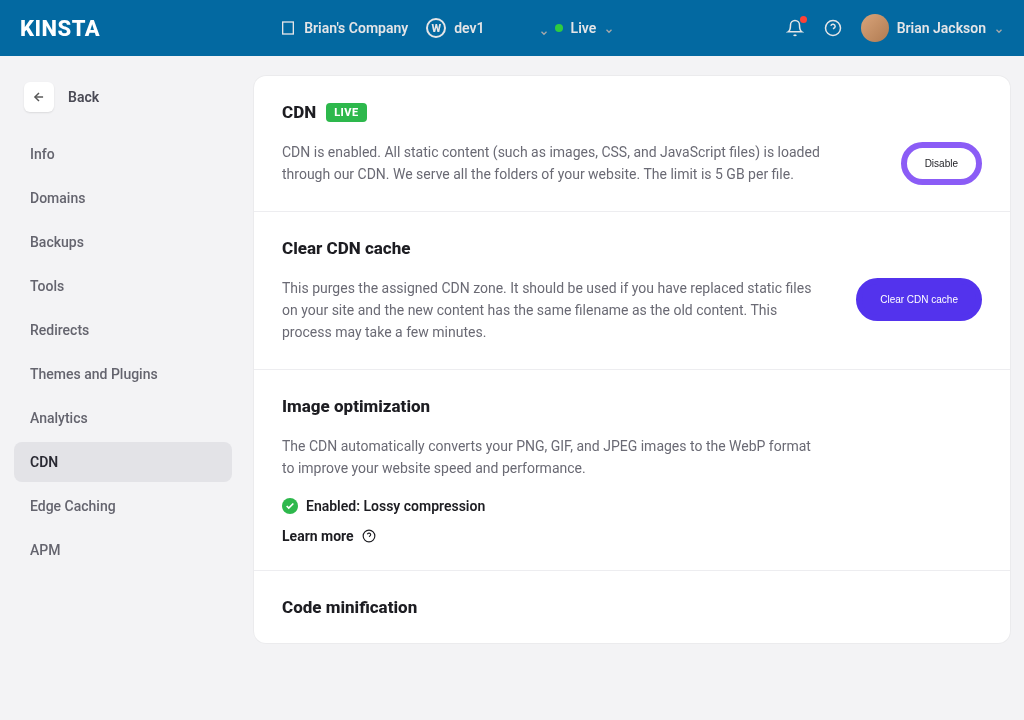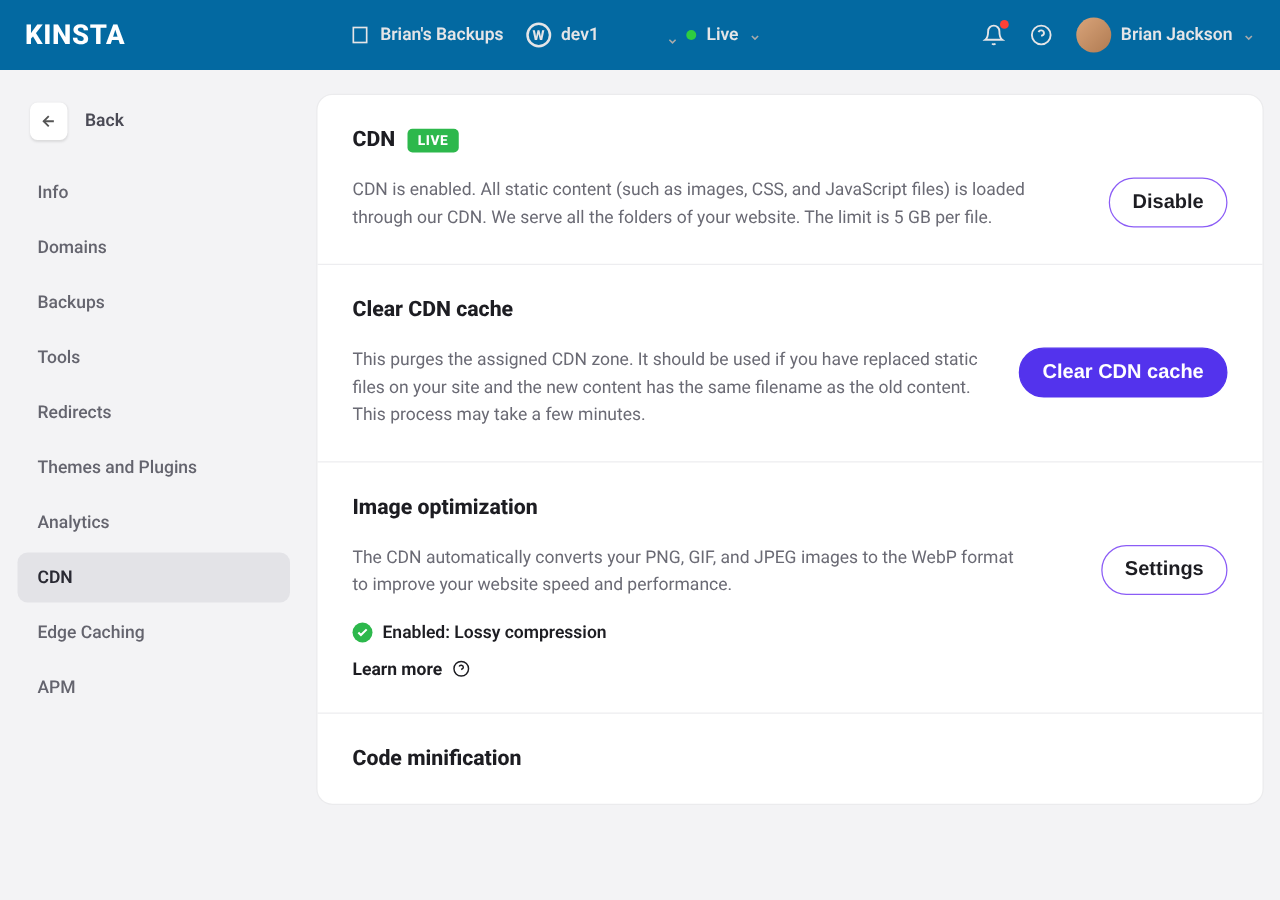--- a/index.html
+++ b/index.html
@@ -35,22 +35,22 @@
   .section:last-child { border-bottom: none; }
   .section-head { display: flex; justify-content: space-between; align-items: flex-start; gap: 24px; }
   .section-title-row { display: flex; align-items: center; gap: 10px; margin-bottom: 20px; }
   .section-title { font-size: 17px; font-weight: 800; color: #1d1d22; }
   .badge-live { background: #2db84c; color: #fff; font-size: 11px; font-weight: 800; padding: 3px 8px; border-radius: 4px; letter-spacing: 0.5px; }
   .section-desc { color: #6a6a74; font-size: 14px; line-height: 1.55; max-width: 540px; }
   .status-row { display: flex; align-items: center; gap: 8px; margin-top: 18px; font-size: 14px; color: #1d1d22; font-weight: 700; }
   .status-row.sub { font-weight: 600; }
   .check-circle { width: 16px; height: 16px; border-radius: 50%; background: #2db84c; display:flex; align-items:center; justify-content:center; }
   .check-circle svg { stroke: #fff; }
-  .learn-more { display: flex; gap: 8px; margin-top: 14px; font-size: 14px; font-weight: 700; color: #1d1d22; cursor: pointer; }
-  .btn { border: 1px solid #8b5cf6; background: #fff; color: #1d1d22; font-weight: 700; font-size: 16px; padding: 10px 18px; border-radius: 22px; cursor: pointer; white-space: nowrap; }
+  .learn-more { display: flex; align-items: center; gap: 8px; margin-top: 14px; font-size: 14px; font-weight: 700; color: #1d1d22; cursor: pointer; }
+  .btn { border: 6px solid #8b5cf6; background: #fff; color: #1d1d22; font-weight: 400; font-size: 10px; padding: 10px 18px; border-radius: 22px; cursor: pointer; white-space: nowrap; }
   .btn-primary { background: #5333ed; border-color: #5333ed; color: #fff; }
 
   .co-icon { display:inline-flex; align-items:center; }
   .wp-circle { width:20px; height:20px; border:2px solid #e5e5e7; border-radius:50%; display:flex; align-items:center; justify-content:center; font-size:11px; font-weight:800; color:#e5e5e7;}
 </style>
 </head>
 <body>
 
 <div class="header">
   <div class="logo">KINSTA</div>
@@ -59,21 +59,21 @@
     <div class="header-item">
       <span class="co-icon">
         <svg width="16" height="16" viewBox="0 0 24 24" fill="none" stroke="#e5e5e7" stroke-width="2">
             <rect x="4" y="3" width="16" height="18"></rect>
             <line x1="9" y1="8" x2="9" y2="8"></line>
             <line x1="15" y1="8" x2="15" y2="8"></line>
             <line x1="9" y1="13" x2="9" y2="13"></line>
             <line x1="15" y1="13" x2="15" y2="13"></line>
           </svg>
       </span>
-      <span>Brian's Backups</span>
+      <span>Brian's Company</span>
     </div>
     <div class="header-item">
       <span class="wp-circle">W</span>
       <span>dev1</span>
     </div>
   </div>
   <div style="width:70px; display:flex; justify-content:flex-end; padding-right:6px;">
     <span class="chev-down">
       <svg width="10" height="10" viewBox="0 0 24 24" fill="none" stroke-width="3">
           <polyline points="6 9 12 15 18 9"></polyline>
@@ -186,21 +186,20 @@
             </div>
             <div class="learn-more">
               <span>Learn more</span>
               <svg width="14" height="14" viewBox="0 0 24 24" fill="none" stroke="#1d1d22" stroke-width="2">
                   <circle cx="12" cy="12" r="10"></circle>
                   <path d="M9.1 9a3 3 0 015.8 1c0 2-3 3-3 3"></path>
                   <line x1="12" y1="17" x2="12" y2="17"></line>
                 </svg>
             </div>
           </div>
-          <button class="btn">Settings</button>
         </div>
       </div>
 
       <div class="section">
         <div class="section-title-row" style="margin-bottom:0">
           <span class="section-title">Code minification</span>
         </div>
       </div>
 
     </div>

